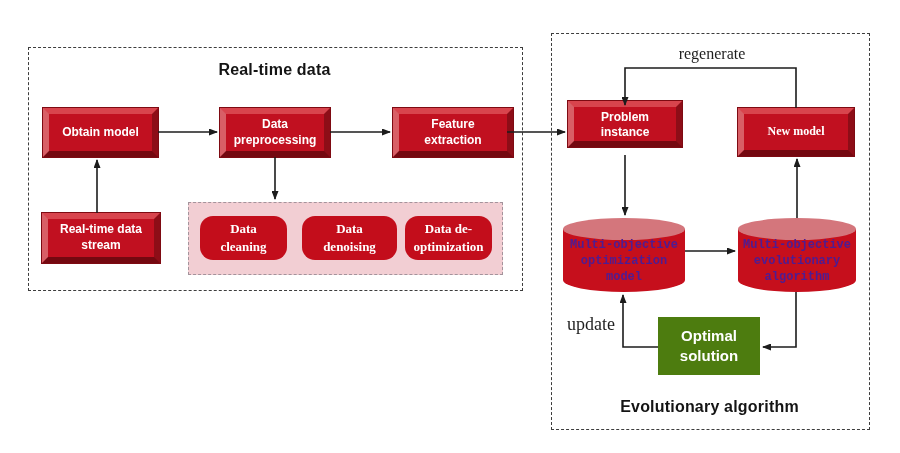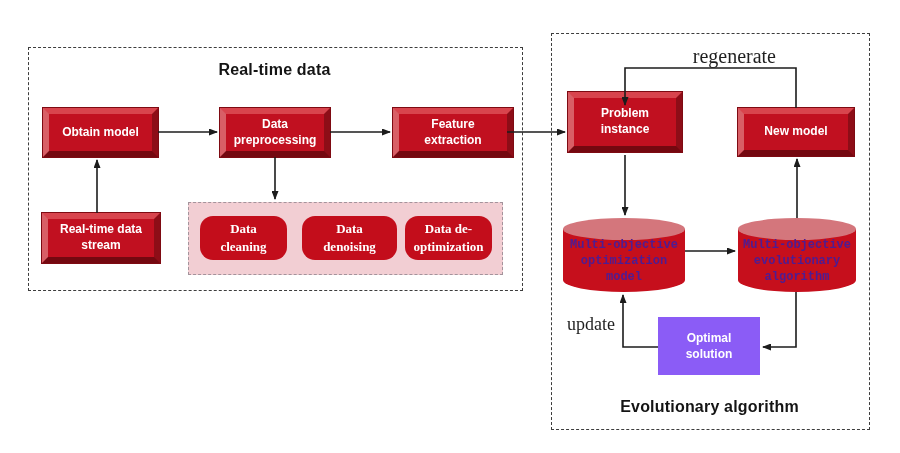--- a/index.html
+++ b/index.html
@@ -18,23 +18,23 @@
     position:absolute;box-sizing:border-box;background:#c11020;
     border:6px solid;
     border-top-color:#d8444d;border-left-color:#d85f66;
     border-bottom-color:#740810;border-right-color:#8d0d17;
     box-shadow:0 0 0 1px #7e0a12;
     display:flex;align-items:center;justify-content:center;
     color:#ffffff;font-weight:bold;font-size:12px;line-height:1.3;
     text-align:center;white-space:pre-line;
   }
   .flatbox{
-    position:absolute;box-sizing:border-box;background:#8b5cf6;
+    position:absolute;box-sizing:border-box;background:#4d7c0f;
     display:flex;align-items:center;justify-content:center;
-    color:#ffffff;font-weight:bold;font-size:12px;line-height:1.35;
+    color:#ffffff;font-weight:bold;font-size:15px;line-height:1.35;
     text-align:center;white-space:pre-line;
   }
   .pink-panel{
     position:absolute;background:#f2ced3;border:1.5px dashed #a3939b;box-sizing:border-box;
   }
   .pill{
     position:absolute;box-sizing:border-box;background:#c30d1b;border-radius:13px;
     display:flex;align-items:center;justify-content:center;
     color:#ffffff;font-weight:bold;font-size:13px;line-height:1.35;
     font-family:"Liberation Serif",serif;text-align:center;white-space:pre-line;
@@ -51,21 +51,21 @@
   .cyl-label{
     position:absolute;left:0;right:0;top:14px;bottom:2px;z-index:3;
     display:flex;align-items:center;justify-content:center;
     color:#4c1d95;font-weight:bold;font-size:12px;line-height:1.35;
     text-align:center;white-space:pre-line;font-family:Liberation Mono, monospace;
   }
   .float-label{
     position:absolute;font-family:"Liberation Serif",serif;color:#1f1f1f;
     text-align:center;white-space:pre;
   }
-  .label-regenerate{font-size:20px;text-align:right;}
+  .label-regenerate{font-size:16px;}
   .label-update{font-size:18px;}
   svg.wires{position:absolute;left:0;top:0;width:900px;height:453px;pointer-events:none;}
 </style>
 </head>
 <body>
 
 <div class="canvas">
 
   <div class="panel" style="left:28px;top:47px;width:493px;height:242px;"></div>
   <div class="panel-title" style="left:28px;top:61px;width:493px;">Real-time data</div>
@@ -103,26 +103,26 @@
     <span>Data de-
 optimization</span>
   </div>
 
   <div class="panel" style="left:551px;top:33px;width:317px;height:395px;"></div>
   <div class="panel-title" style="left:551px;top:398px;width:317px;">Evolutionary algorithm</div>
 
   <div class="float-label label-regenerate" style="left:648px;top:45px;width:128px;">regenerate</div>
   <div class="float-label label-update" style="left:563px;top:314px;width:56px;">update</div>
 
-  <div class="box3d" style="left:568px;top:92px;width:114px;height:60px;">
+  <div class="box3d" style="left:568px;top:101px;width:114px;height:46px;align-items:flex-end;">
     <span>Problem
 instance</span>
   </div>
 
-  <div class="box3d" style="left:738px;top:108px;width:116px;height:48px;">
+  <div class="box3d" style="left:738px;top:108px;width:116px;height:48px;font-family:Liberation Serif, serif;">
     <span>New model</span>
   </div>
 
   <div class="cylinder" style="left:563px;top:218px;width:122px;height:74px;">
     <div class="cyl-top"></div>
     <div class="cyl-body"></div>
     <div class="cyl-label">Multi-objective
 optimization
 model</div>
   </div>

